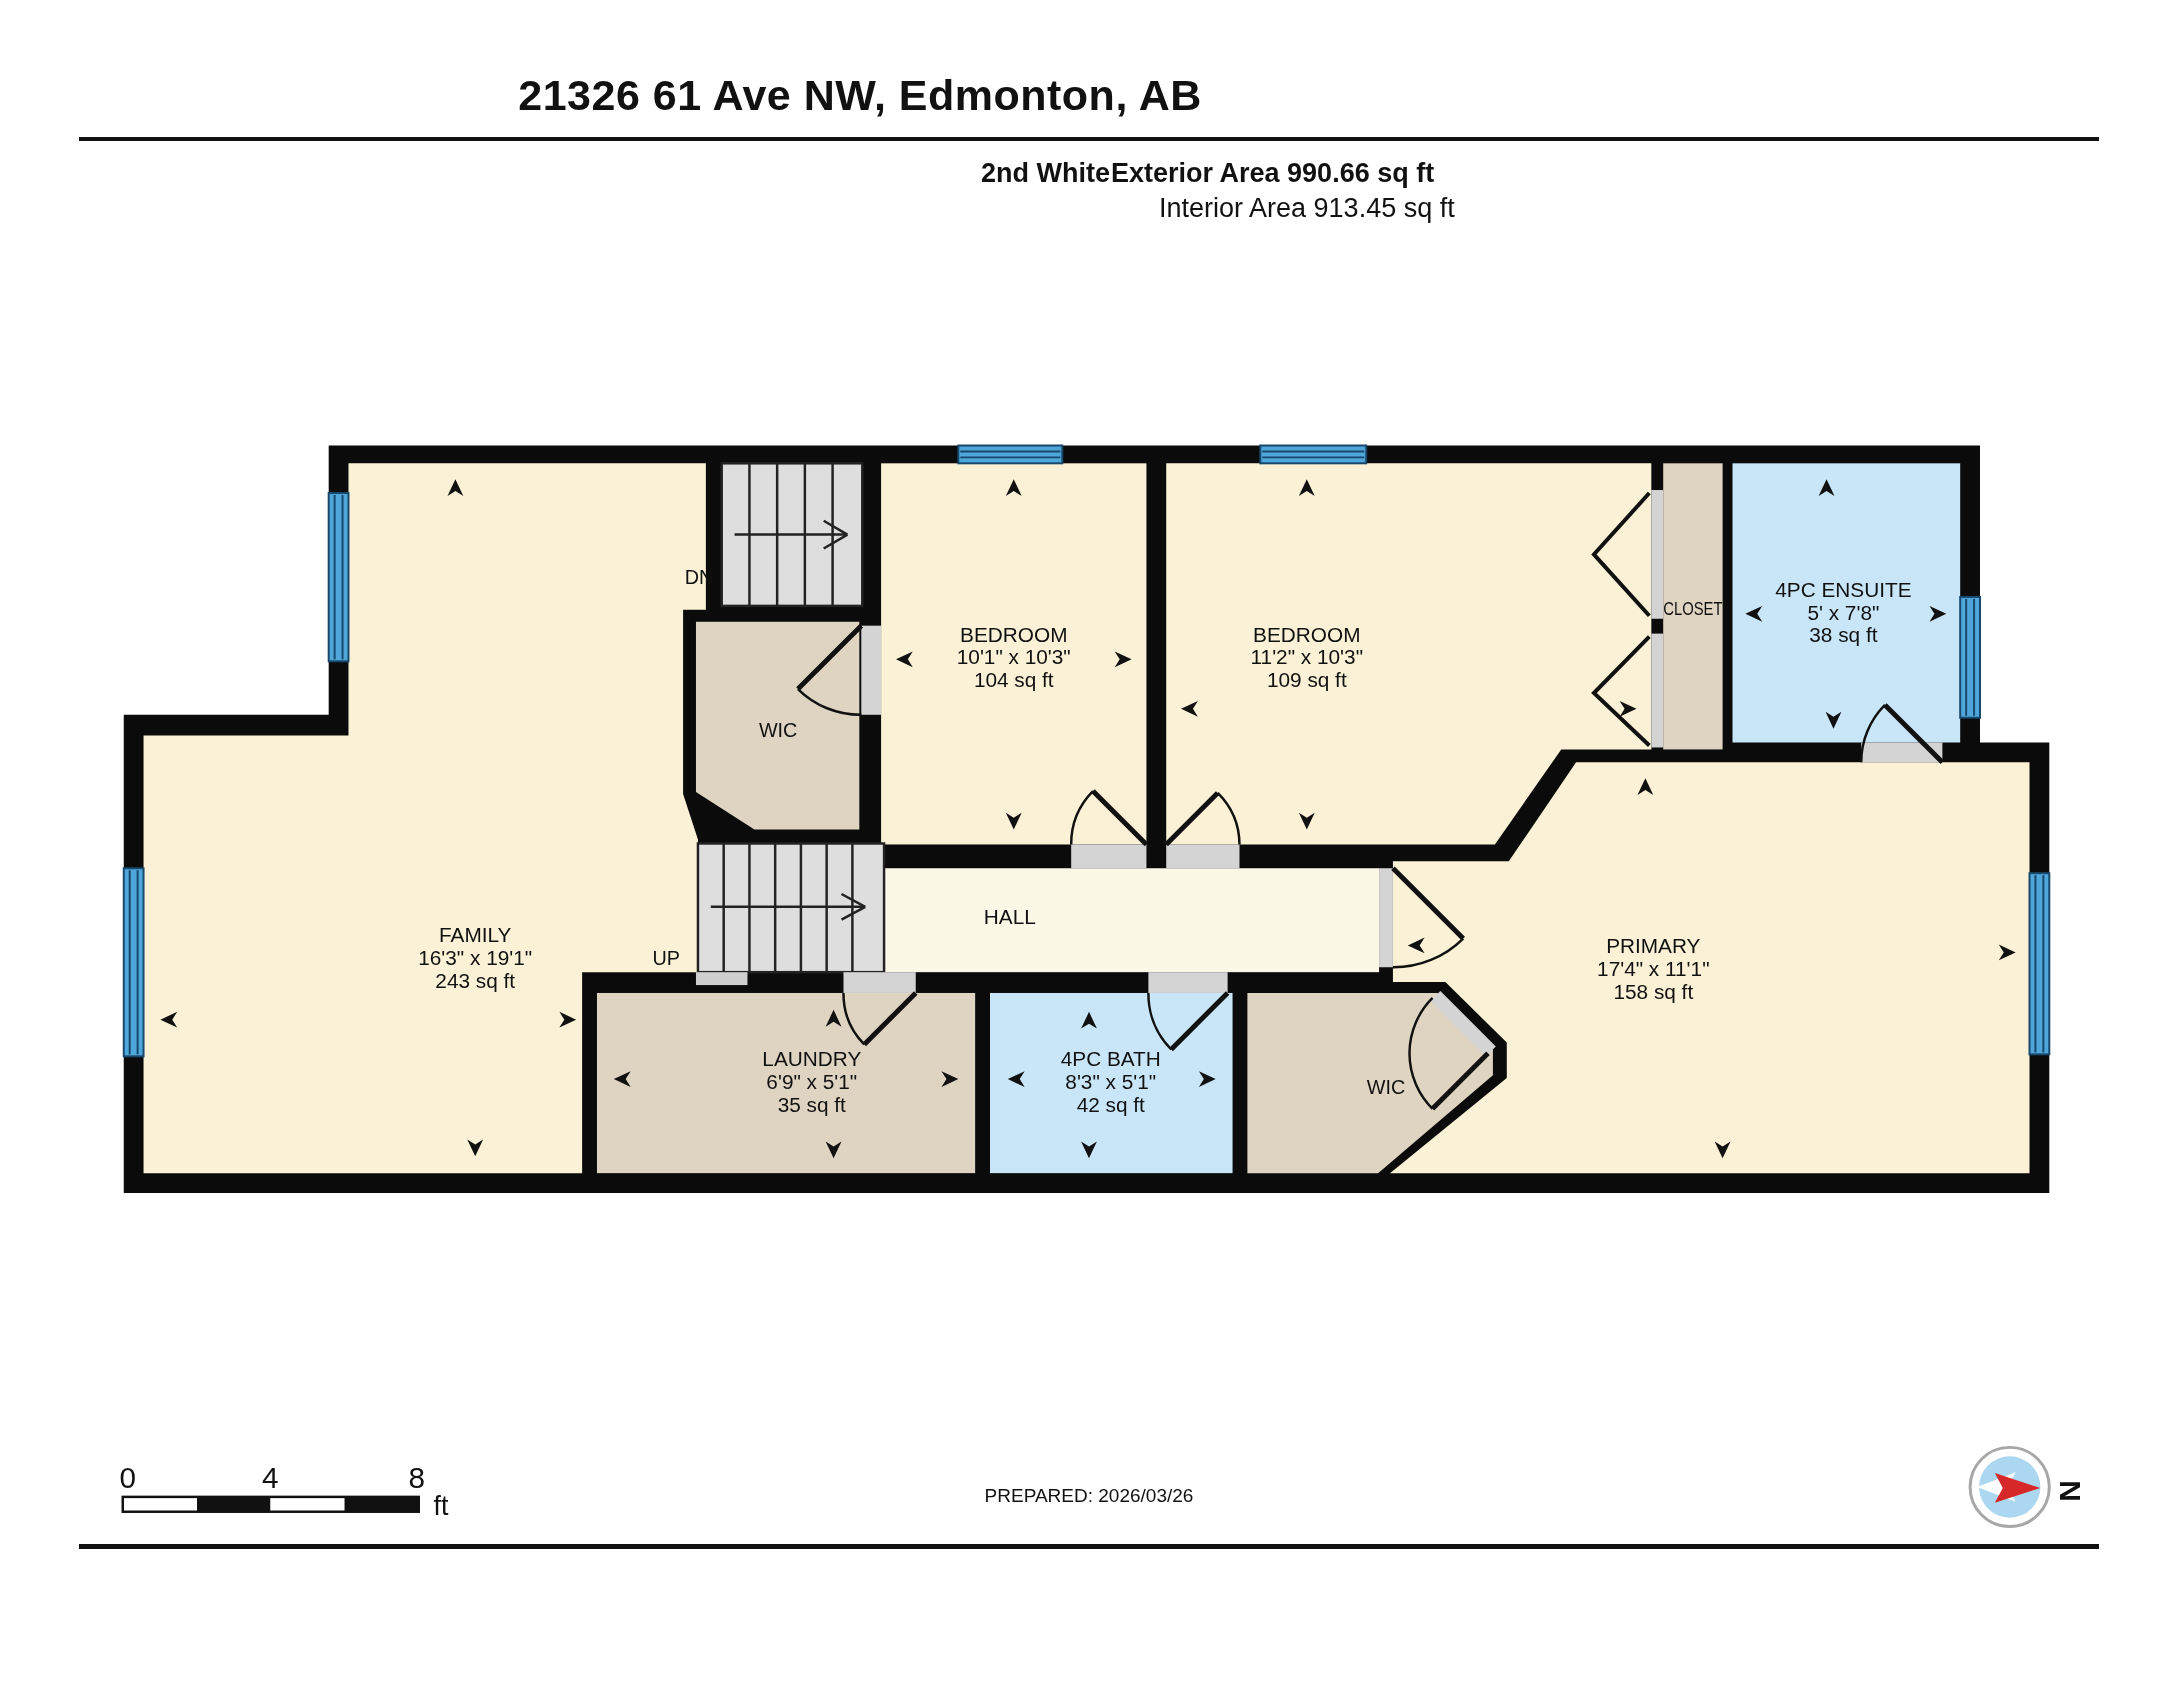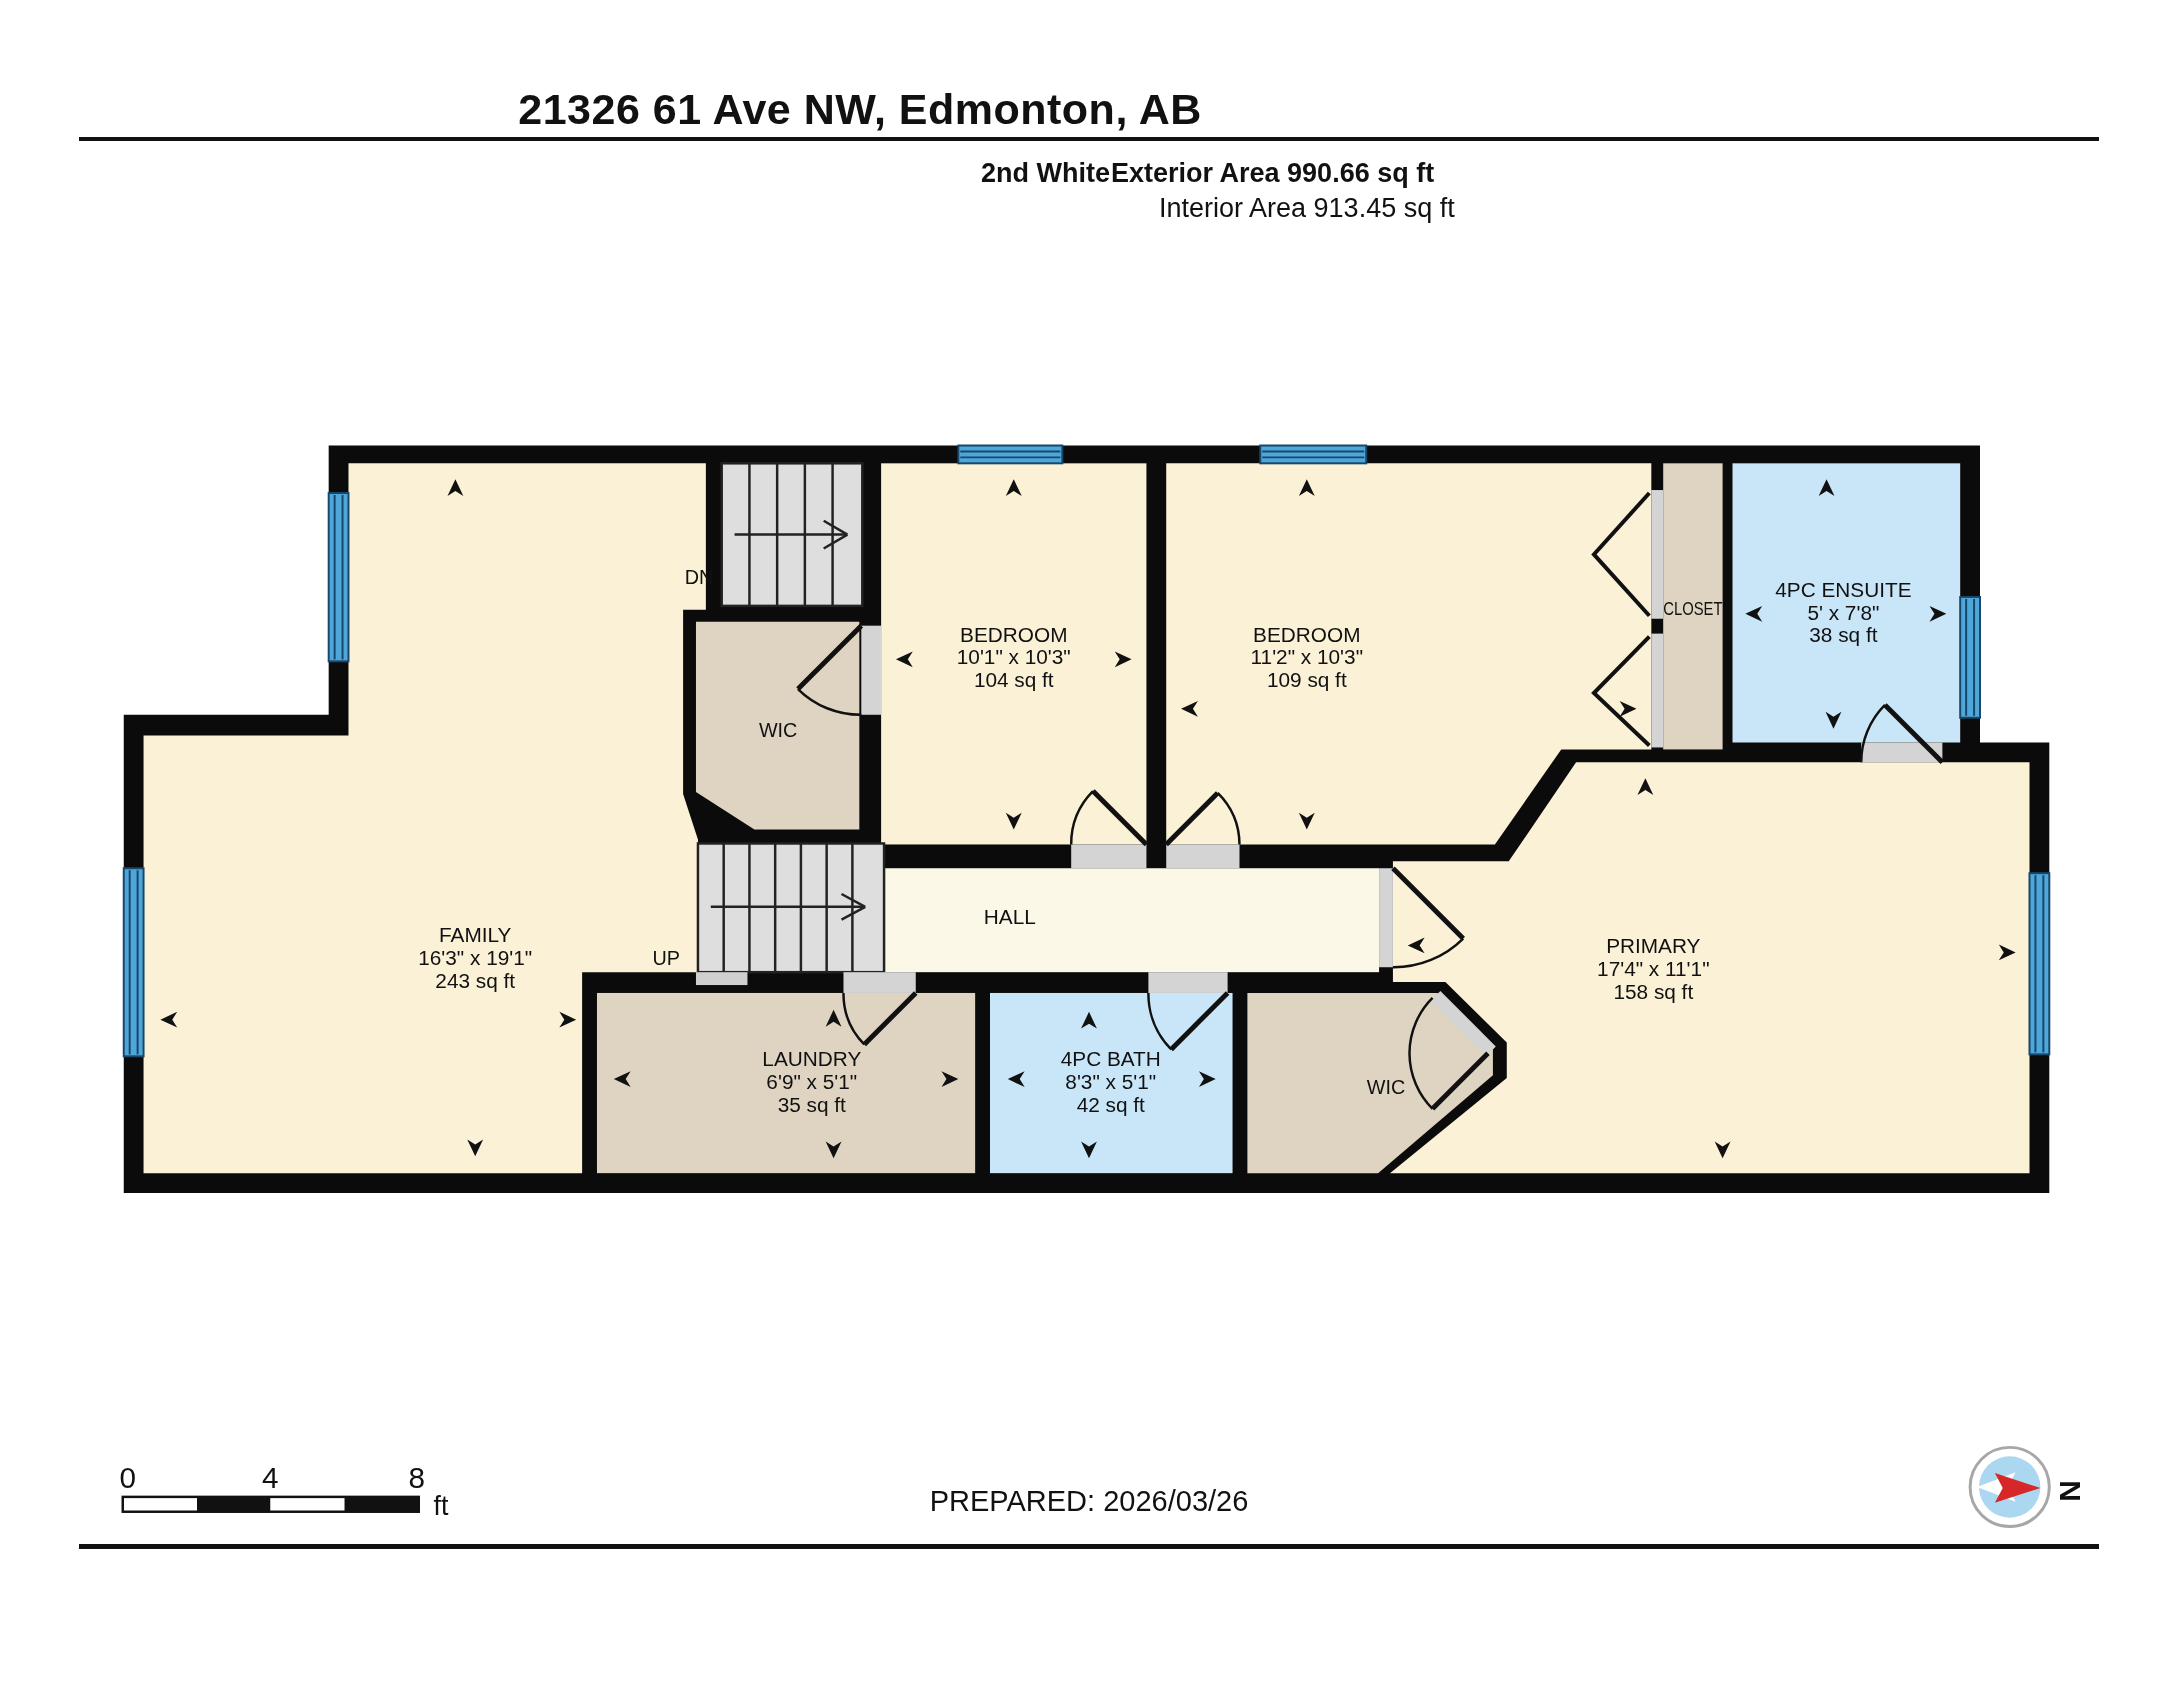--- a/index.html
+++ b/index.html
@@ -2,30 +2,30 @@
 <html><head>
 <meta charset="utf-8">
 <style>
   html,body{margin:0;padding:0;background:#ffffff;}
   #page{
     position:relative;width:2178px;height:1683px;background:#ffffff;overflow:hidden;
     font-family:"Liberation Sans","DejaVu Sans",sans-serif;color:#111;
   }
   .abs{position:absolute;}
   #title{
-    left:0;top:85px;width:1720px;text-align:center;
+    left:0;top:71px;width:1720px;text-align:center;
     font-size:43px;font-weight:bold;letter-spacing:0.5px;
   }
   .rule{left:79px;width:2020px;background:#111;}
   #rule-top{top:137px;height:4px;}
   #rule-bottom{top:1544px;height:5px;}
   #floor-label{left:981px;top:158px;font-size:27px;font-weight:bold;}
   #ext-area{left:1111px;top:158px;font-size:27px;font-weight:bold;}
   #int-area{left:1111px;top:193px;font-size:27px;margin-left:48px;}
-  #prepared{left:0;top:1485px;width:2178px;text-align:center;font-size:29px;}
+  #prepared{left:0;top:1485px;width:2178px;text-align:center;font-size:19px;}
   #disclaimer{left:87px;top:1562px;width:2030px;font-size:23px;}
   svg text{font-family:"Liberation Sans","DejaVu Sans",sans-serif;}
   .room-name,.room-dims,.room-area{font-size:21px;fill:#111;}
   .small-label{font-size:20px;fill:#111;}
 </style>
 </head>
 <body>
 
 <div id="page">
 

